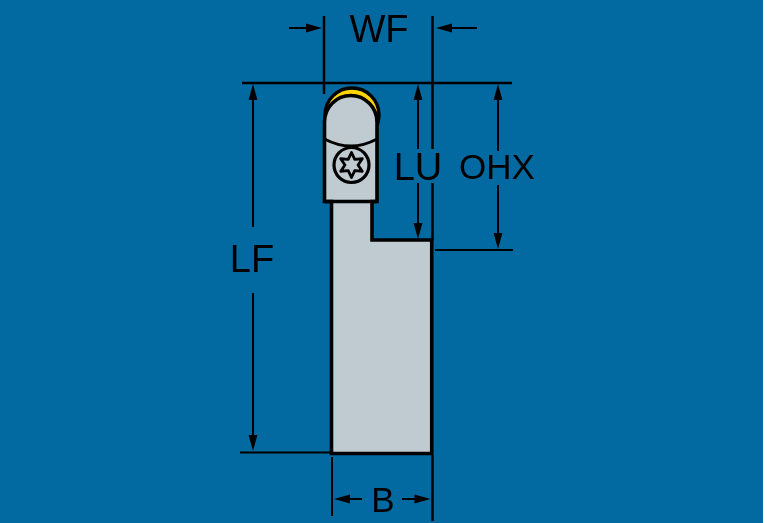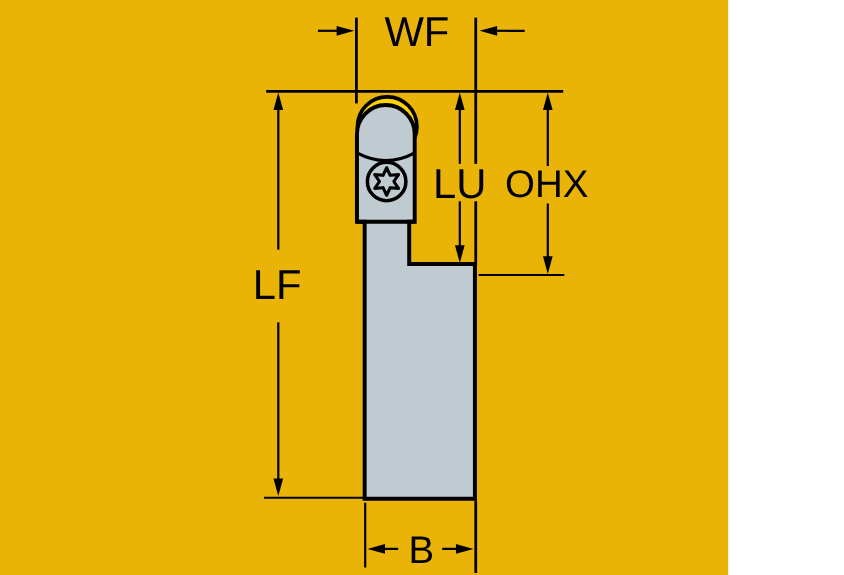--- a/index.html
+++ b/index.html
@@ -2,23 +2,23 @@
 <html><head>
 <meta charset="utf-8">
 <style>
   html, body {
     margin: 0;
     padding: 0;
     background: #ffffff;
   }
   .stage {
     position: relative;
-    width: 662px;
+    width: 763px;
     height: 523px;
-    background: #eab308;
+    background: #0369a1;
     overflow: hidden;
     font-family: "Liberation Sans", sans-serif;
   }
   svg text {
     font-family: "Liberation Sans", sans-serif;
     fill: #000000;
   }
   .dim-label { font-size: 38px; }
   .dim-label-sm { font-size: 35px; }
 </style>

